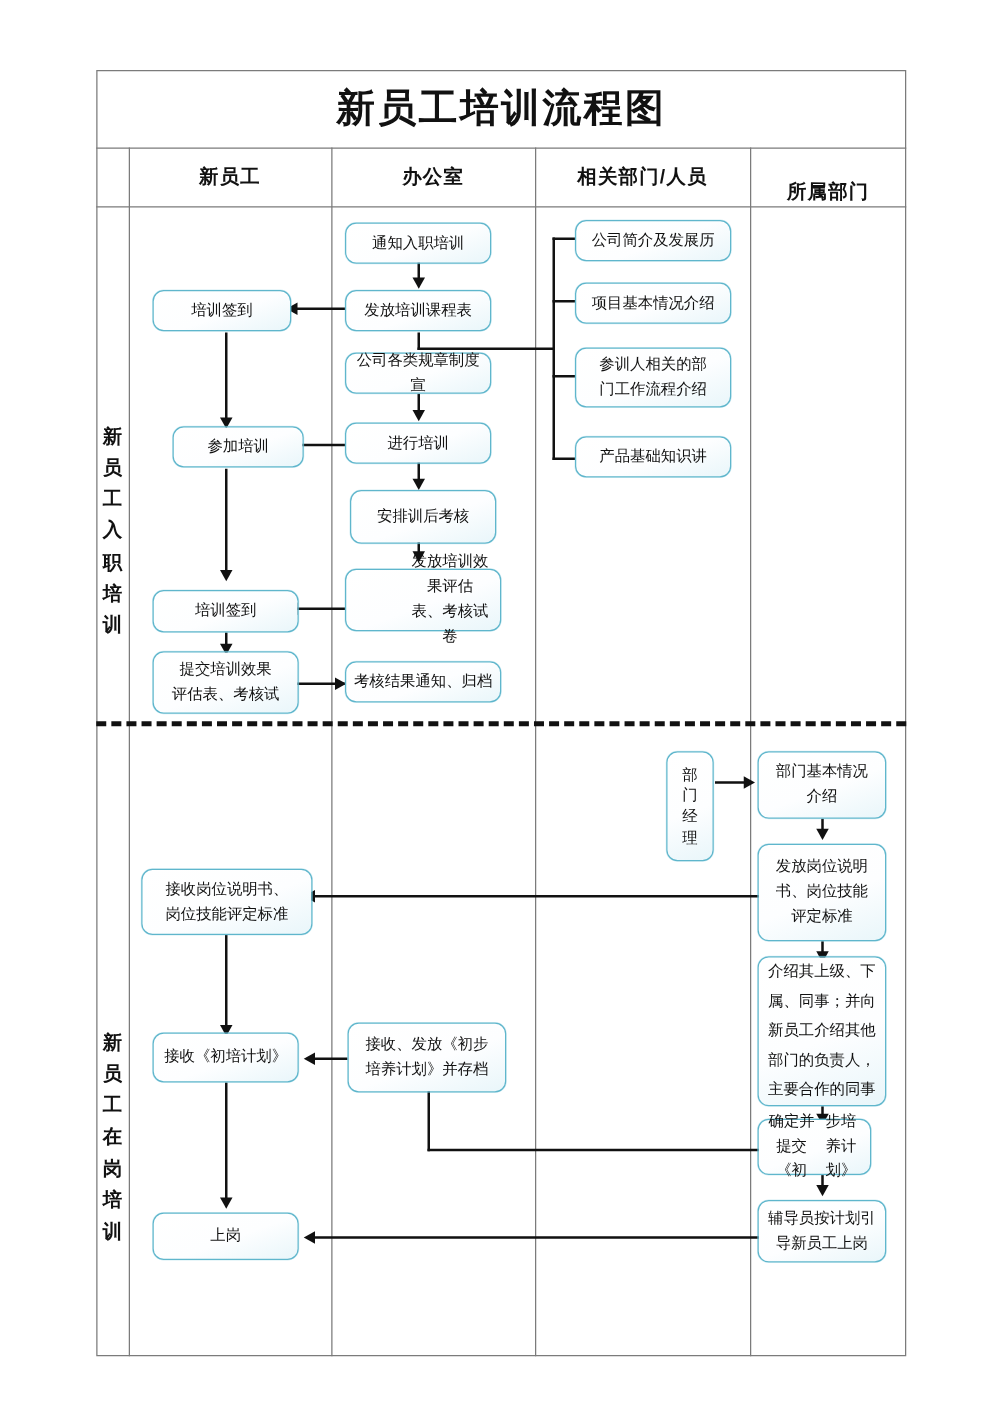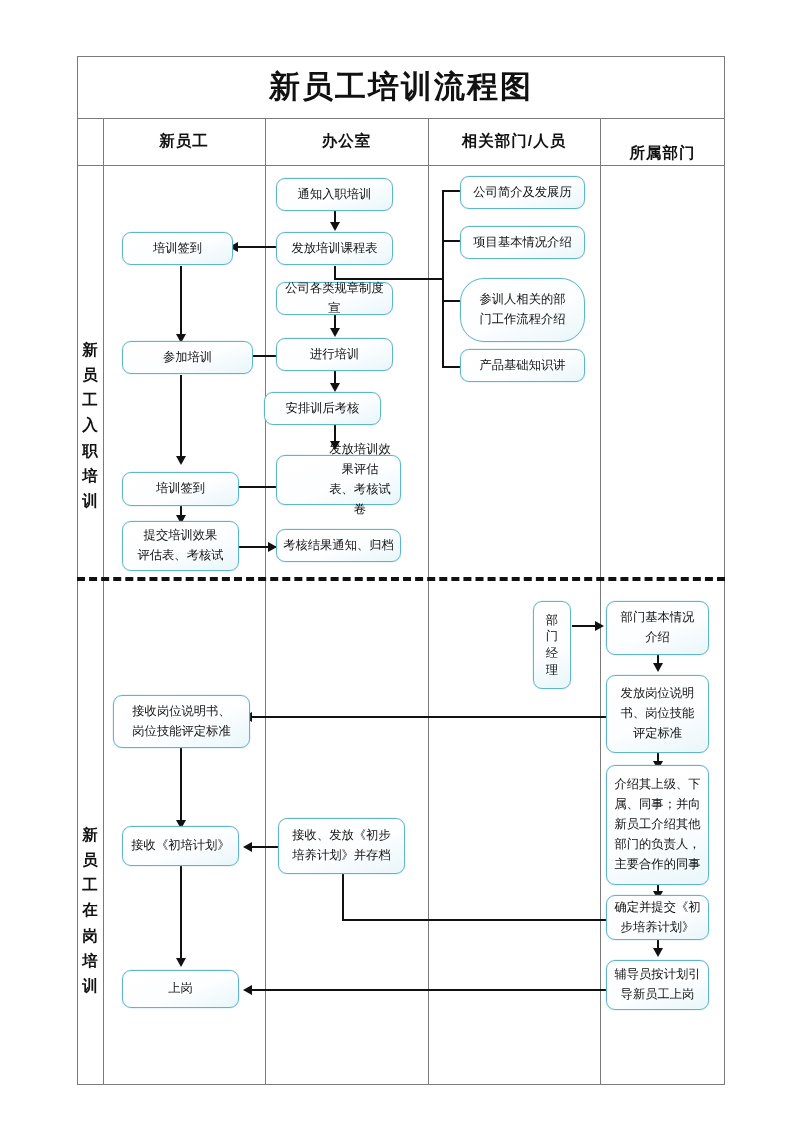--- a/index.html
+++ b/index.html
@@ -156,34 +156,34 @@
   <div class="box" style="left:276px;top:178px;width:117px;height:33px;">通知入职培训</div>
 
   <div class="box" style="left:122px;top:232px;width:111px;height:33px;">培训签到</div>
 
   <div class="box" style="left:276px;top:232px;width:117px;height:33px;">发放培训课程表</div>
 
   <div class="box" style="left:460px;top:176px;width:125px;height:33px;">公司简介及发展历</div>
 
   <div class="box" style="left:460px;top:226px;width:125px;height:33px;">项目基本情况介绍</div>
 
-  <div class="box tall" style="left:460px;top:278px;width:125px;height:64px;flex-direction:column;border-radius:24px;">
+  <div class="box tall" style="left:460px;top:278px;width:125px;height:48px;flex-direction:column;">
     <span>参训人相关的部</span>
     <span>门工作流程介绍</span>
   </div>
 
   <div class="box" style="left:276px;top:282px;width:117px;height:33px;">公司各类规章制度宣</div>
 
   <div class="box" style="left:460px;top:349px;width:125px;height:33px;">产品基础知识讲</div>
 
-  <div class="box" style="left:122px;top:341px;width:131px;height:33px;">参加培训</div>
+  <div class="box" style="left:138px;top:341px;width:105px;height:33px;">参加培训</div>
 
   <div class="box" style="left:276px;top:338px;width:117px;height:33px;">进行培训</div>
 
-  <div class="box" style="left:264px;top:392px;width:117px;height:33px;text-align:right;">安排训后考核</div>
+  <div class="box" style="left:280px;top:392px;width:117px;height:43px;text-align:right;">安排训后考核</div>
 
   <div class="box" style="left:122px;top:472px;width:117px;height:34px;">培训签到</div>
 
   <div class="box tall" style="left:276px;top:455px;width:125px;height:50px;flex-direction:column;padding-left:48px;">
     <span>发放培训效果评估</span>
     <span>表、考核试卷</span>
   </div>
 
   <div class="box tall" style="left:122px;top:521px;width:117px;height:50px;flex-direction:column;">
     <span>提交培训效果</span>
@@ -244,36 +244,36 @@
     <span>发放岗位说明</span>
     <span>书、岗位技能</span>
     <span>评定标准</span>
   </div>
 
   <div class="box tall" style="left:113px;top:695px;width:137px;height:53px;flex-direction:column;">
     <span>接收岗位说明书、</span>
     <span>岗位技能评定标准</span>
   </div>
 
-  <div class="box tall" style="left:606px;top:765px;width:103px;height:120px;flex-direction:column;">
+  <div class="box tall" style="left:606px;top:765px;width:103px;height:120px;flex-direction:column;justify-content:space-between;">
     <span>介绍其上级、下</span>
     <span>属、同事；并向</span>
     <span>新员工介绍其他</span>
     <span>部门的负责人，</span>
     <span>主要合作的同事</span>
   </div>
 
   <div class="box" style="left:122px;top:826px;width:117px;height:40px;">接收《初培计划》</div>
 
   <div class="box tall" style="left:278px;top:818px;width:127px;height:56px;flex-direction:column;justify-content:center;">
     <span>接收、发放《初步</span>
     <span>培养计划》并存档</span>
   </div>
 
-  <div class="box tall" style="left:606px;top:895px;width:103px;height:45px;flex-direction:column;justify-content:center;">
+  <div class="box tall" style="left:606px;top:895px;width:91px;height:45px;flex-direction:row;justify-content:center;">
     <span>确定并提交《初</span>
     <span>步培养计划》</span>
   </div>
 
   <div class="box" style="left:122px;top:970px;width:117px;height:38px;">上岗</div>
 
   <div class="box tall" style="left:606px;top:960px;width:103px;height:50px;flex-direction:column;">
     <span>辅导员按计划引</span>
     <span>导新员工上岗</span>
   </div>

